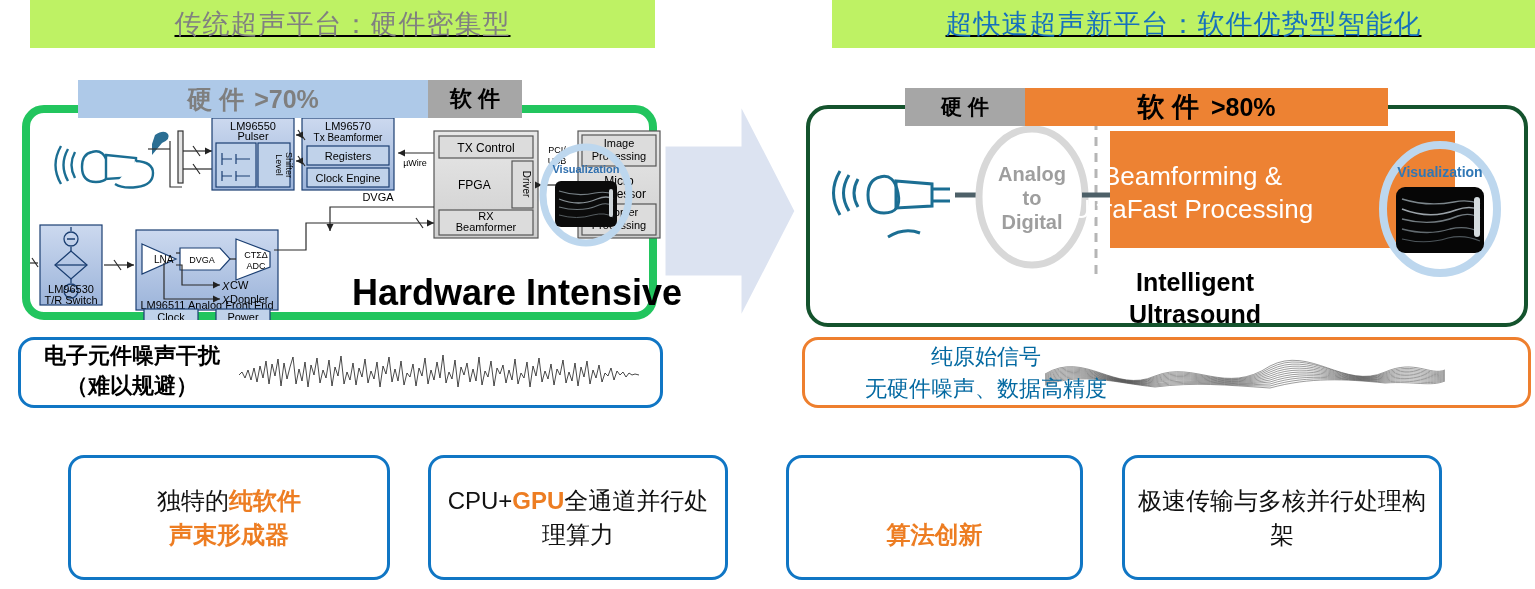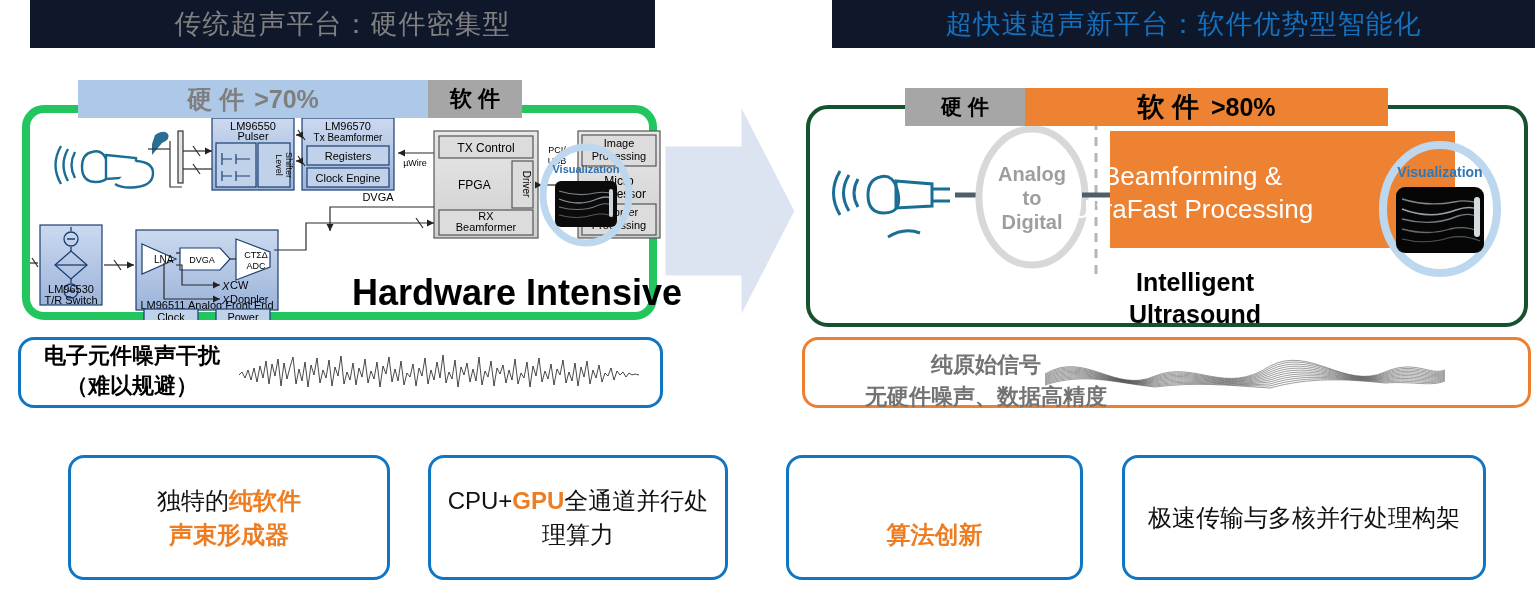--- a/index.html
+++ b/index.html
@@ -1,21 +1,21 @@
 <!DOCTYPE html>
 <html><head>
 <meta charset="utf-8">
 <style>
   html,body{margin:0;padding:0;background:#ffffff;}
   body{width:1535px;height:589px;position:relative;overflow:hidden;
        font-family:"Liberation Sans","DejaVu Sans",sans-serif;}
 
   
   .hdr{position:absolute;top:0;height:48px;display:flex;align-items:center;
-       justify-content:center;background:#0f172a;}
+       justify-content:center;background:#bef264;text-decoration:underline;}
   #hdr-left{left:30px;width:625px;}
   #hdr-right{left:832px;width:703px;}
   .hdr-text{font-size:27px;letter-spacing:1px;white-space:nowrap;}
   #hdr-left .hdr-text{color:#808080;}
   #hdr-right .hdr-text{color:#1570bd;}
 
   
   .ratiobar{position:absolute;display:flex;height:38px;z-index:6;}
   #ratio-left{left:78px;top:80px;width:444px;}
   #ratio-right{left:905px;top:88px;width:483px;}
@@ -44,32 +44,32 @@
   
   #rightflow{position:absolute;left:0;top:0;width:714px;height:214px;}
   .beamlabel{position:absolute;left:1040px;top:160px;width:305px;text-align:center;
              color:#fff;font-size:26px;line-height:33px;z-index:5;}
   .intelligent{position:absolute;left:1055px;top:266px;width:280px;text-align:center;
                font-size:25px;font-weight:bold;color:#000;line-height:32px;z-index:5;}
 
   
   .noiselabel-l{position:absolute;left:28px;top:341px;font-size:22px;font-weight:bold;
                 color:#000;line-height:30px;z-index:5;margin-left:16px;}
-  .noiselabel-r{position:absolute;left:830px;top:349px;width:312px;text-align:center;
-                font-size:22px;font-weight:bold;color:#737373;line-height:32px;z-index:5;}
+  .noiselabel-r{position:absolute;left:830px;top:341px;width:312px;text-align:center;
+                font-size:22px;font-weight:normal;color:#0369a1;line-height:32px;z-index:5;}
 
   
   .bbox{position:absolute;top:455px;height:125px;border:3px solid #1076c4;
         border-radius:16px;background:#fff;box-sizing:border-box;
         display:flex;align-items:center;justify-content:center;text-align:center;
         font-size:24px;line-height:34px;color:#111;padding:0 10px;}
   #bbox-0{left:68px;width:322px;}
   #bbox-1{left:428px;width:300px;}
   #bbox-2{left:786px;width:297px;}
-  #bbox-3{left:1122px;width:364px;}
+  #bbox-3{left:1122px;width:320px;}
   .hl{color:#ed7d22;font-weight:bold;}
 
   
   #midarrow{position:absolute;left:660px;top:100px;width:140px;height:222px;z-index:4;}
 </style>
 </head>
 <body>
 
 <div class="hdr" id="hdr-left">
   <span class="hdr-text">传统超声平台：硬件密集型</span>

